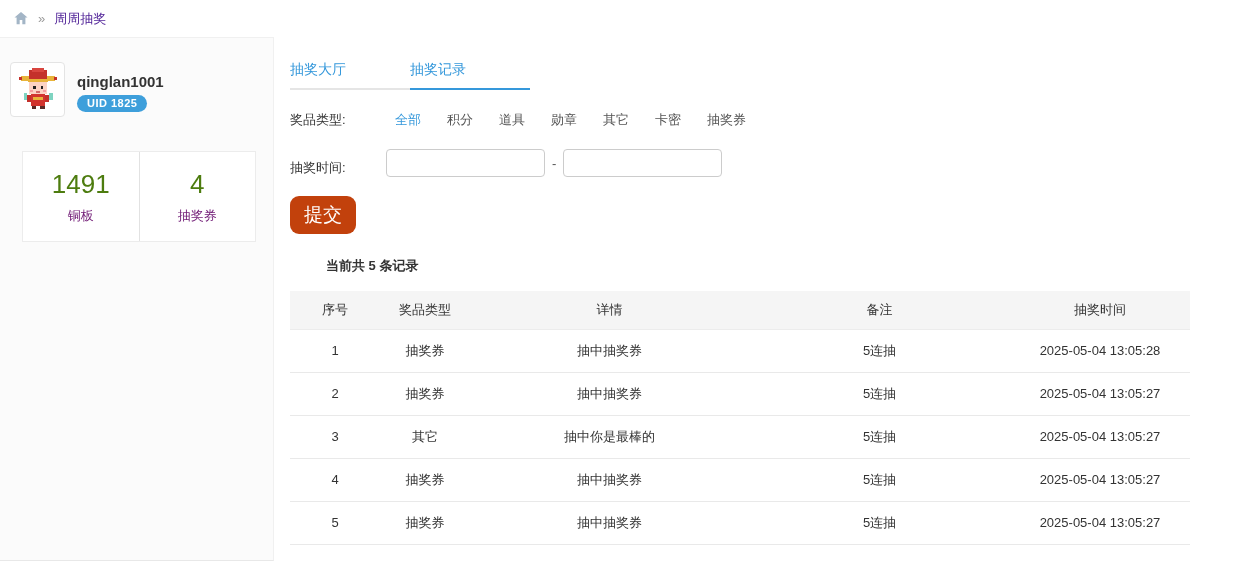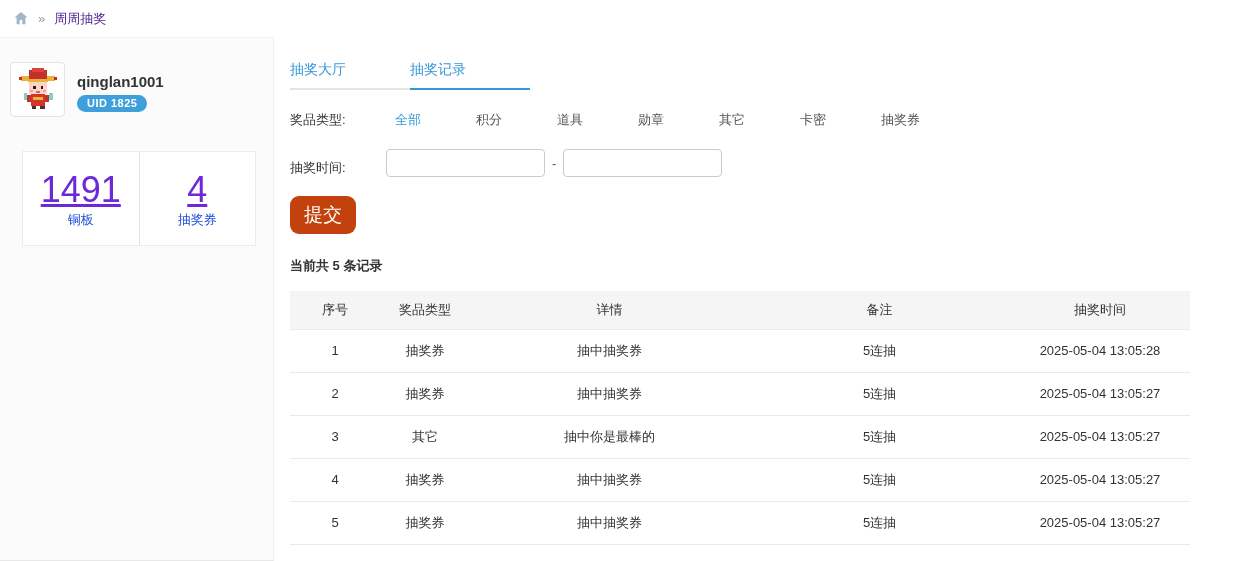--- a/index.html
+++ b/index.html
@@ -57,39 +57,39 @@
     letter-spacing: .5px;
   }
   .stats-box {
     margin: 14px 17px 0 22px;
     background: #fff;
     border: 1px solid #ececec;
     display: flex;
   }
   .stat-cell { flex: 1; text-align: center; padding: 17px 0 16px; }
   .stat-cell:first-child { border-right: 1px solid #e2e2e2; }
-  .stat-value { font-size: 36px; color: #6d28d9; text-decoration: underline; }
-  .stat-label { font-size: 13px; color: #1d4ed8; }
+  .stat-value { font-size: 26px; color: #4d7c0f; }
+  .stat-label { font-size: 13px; color: #701a75; margin-top: 7px; }
 
   
   .main { flex: 1; padding: 0 43px 0 16px; background: #fff; }
 
   .tabs { display: flex; width: 240px; margin-top: 11px; }
   .tab {
     width: 120px; text-align: left;
     font-size: 14px; color: #3598db;
     padding: 13px 0 9px;
     border-bottom: 2px solid #e5e5e5;
     cursor: pointer;
   }
   .tab.active { border-bottom-color: #3598db; }
 
   .filter-row { display: flex; align-items: center; margin-top: 21px; font-size: 13px; }
   .filter-label { color: #333; width: 72px; flex: 0 0 auto; }
-  .filter-options { margin-left: 33px; display: flex; gap: 29px; }
+  .filter-options { margin-left: 33px; display: flex; }
   .filter-option { color: #555; margin-right: 26px; cursor: pointer; text-decoration: none; }
   .filter-option.selected { color: #3598db; }
 
   .time-row { display: flex; align-items: flex-end; margin-top: 20px; font-size: 13px; }
   .time-inputs { margin-left: 24px; display: flex; align-items: center; }
   .time-input {
     width: 159px; height: 28px;
     border: 1px solid #ccc; border-radius: 4px;
     font-size: 13px; padding: 0 8px;
     font-family: "Liberation Sans", sans-serif;
@@ -100,21 +100,21 @@
   .submit-btn {
     margin-top: 19px;
     background: #c2410c; color: #fff;
     border: none; border-radius: 9px;
     font-size: 19px;
     padding: 6px 14px;
     cursor: pointer;
     font-family: "Liberation Sans", sans-serif;
   }
 
-  .record-summary { margin-top: 23px; font-size: 13px; font-weight: bold; color: #333; }
+  .record-summary { margin-top: 23px; font-size: 13px; font-weight: bold; color: #333; margin-left: 36px; }
 
   table.records {
     width: 100%;
     margin-top: 16px;
     border-collapse: collapse;
     font-size: 13px;
     table-layout: fixed;
   }
   table.records th {
     background: #f5f5f5;

